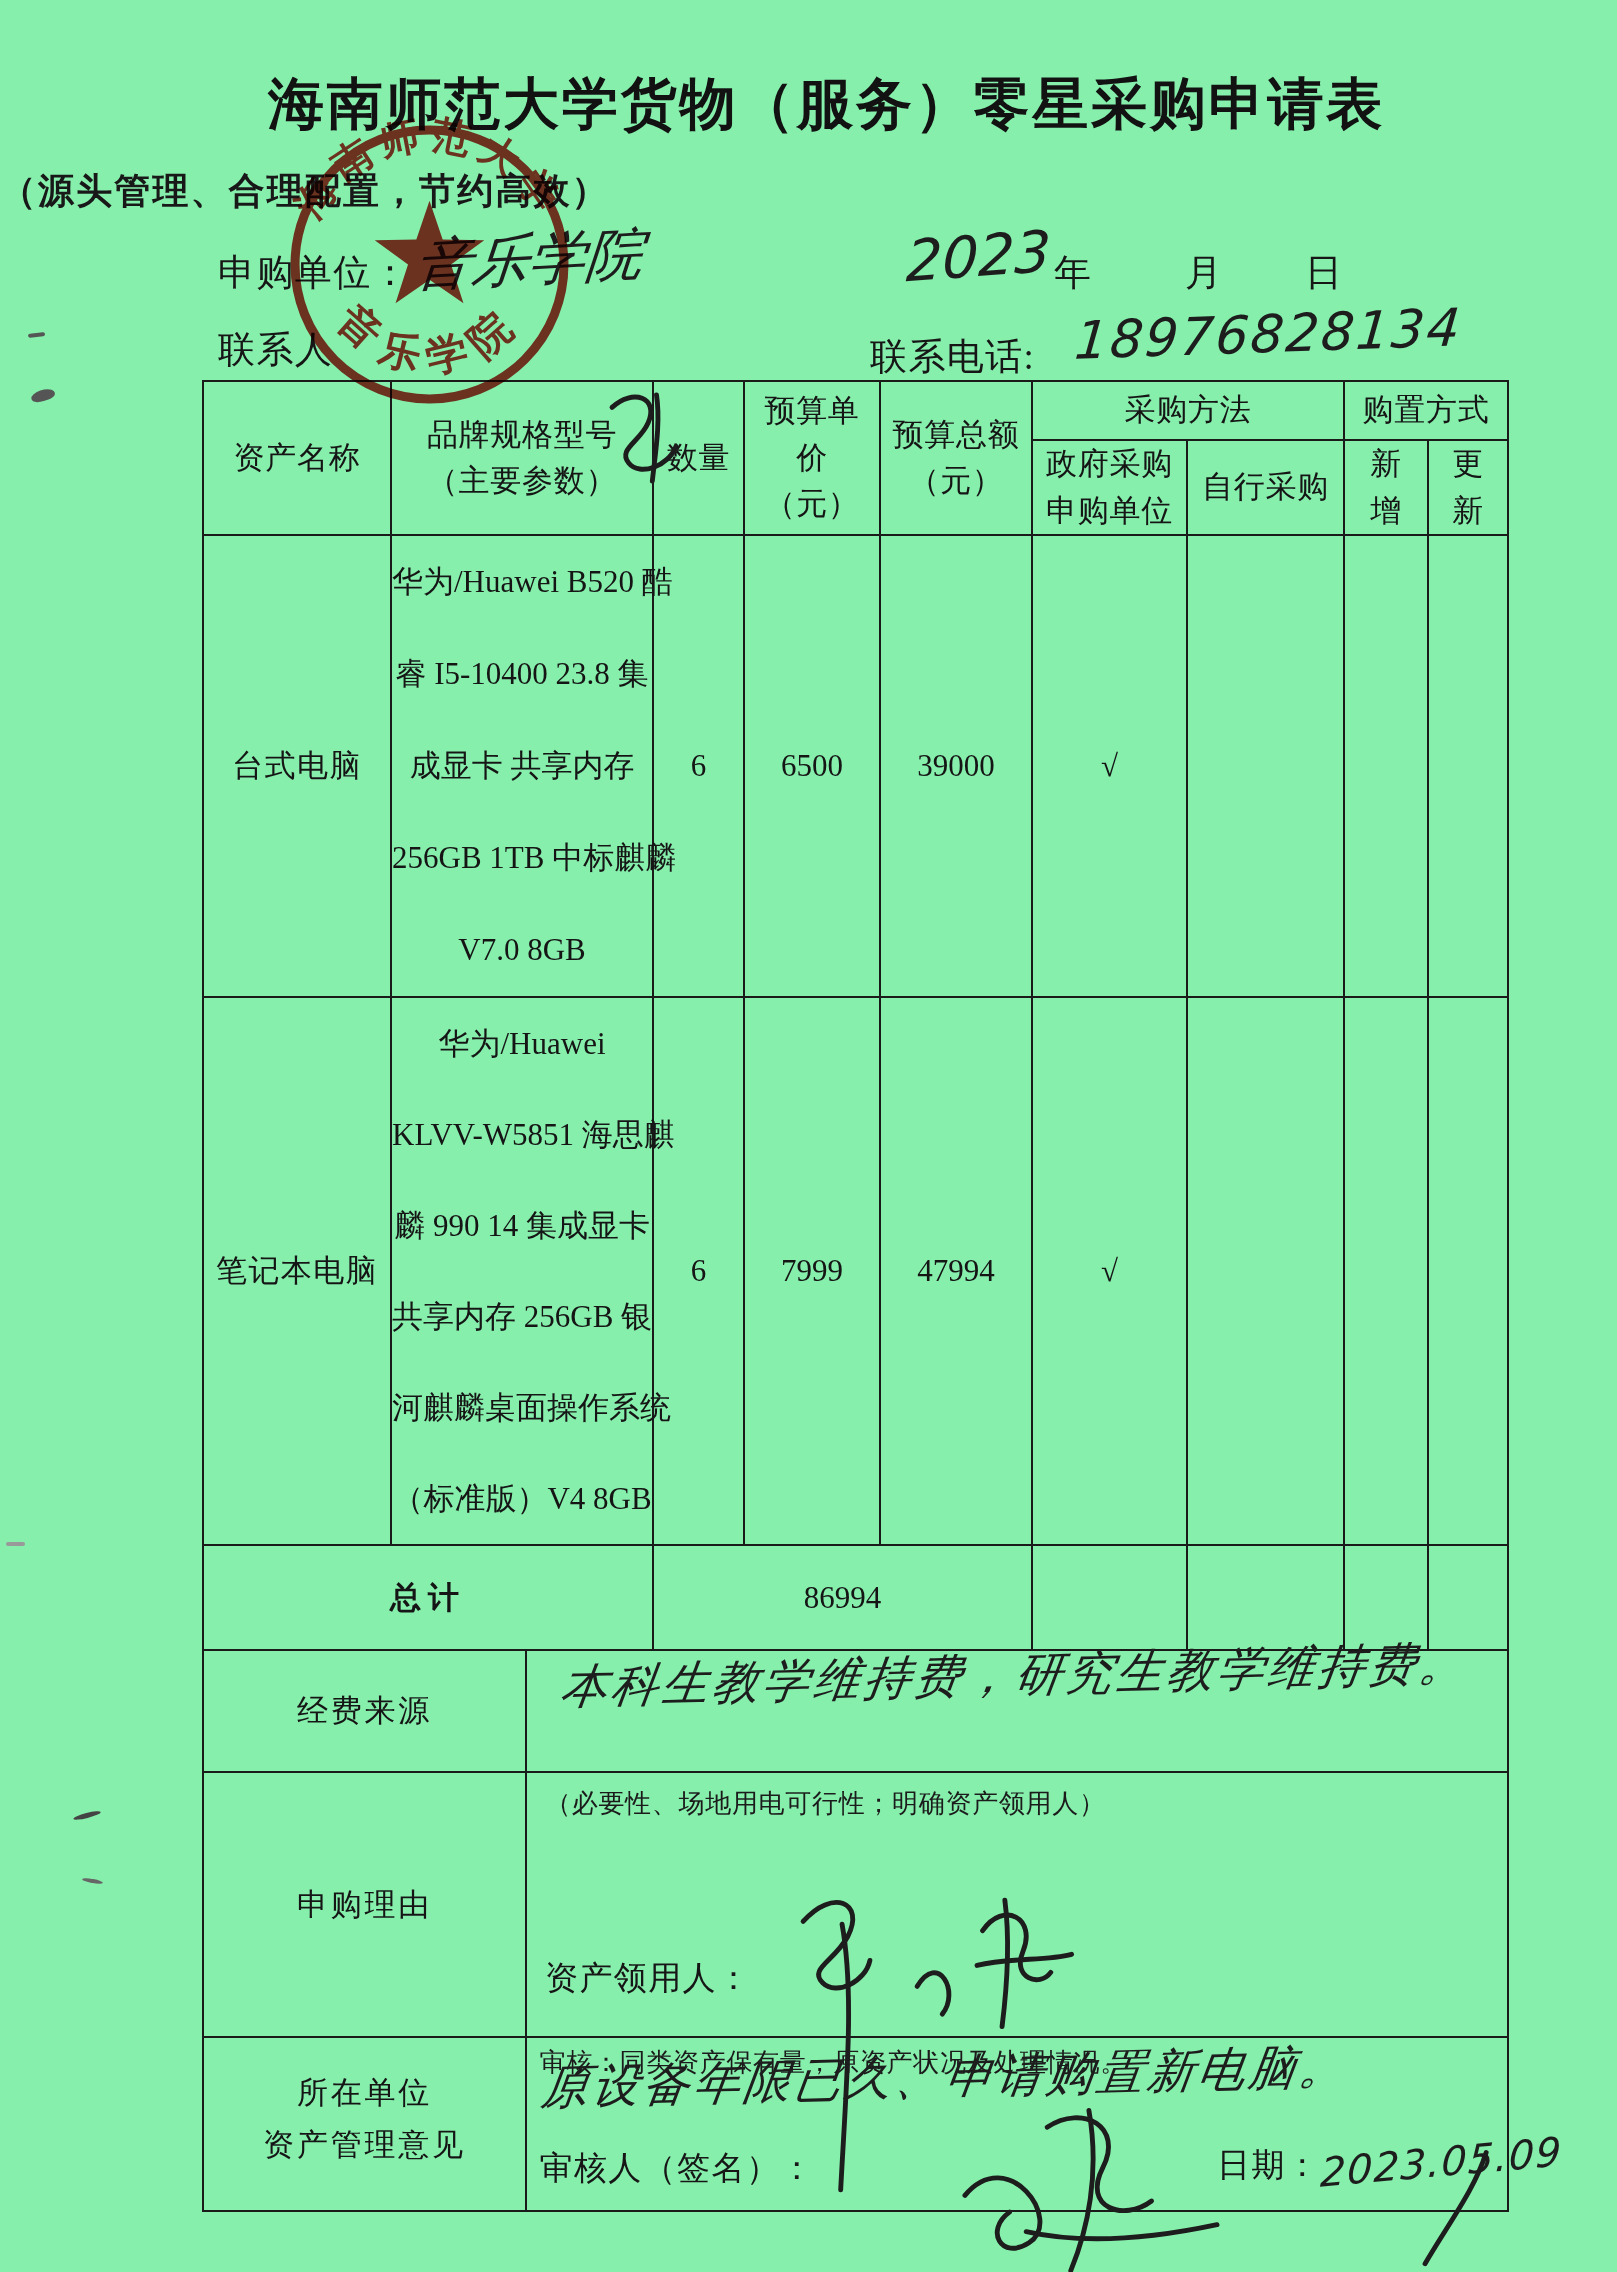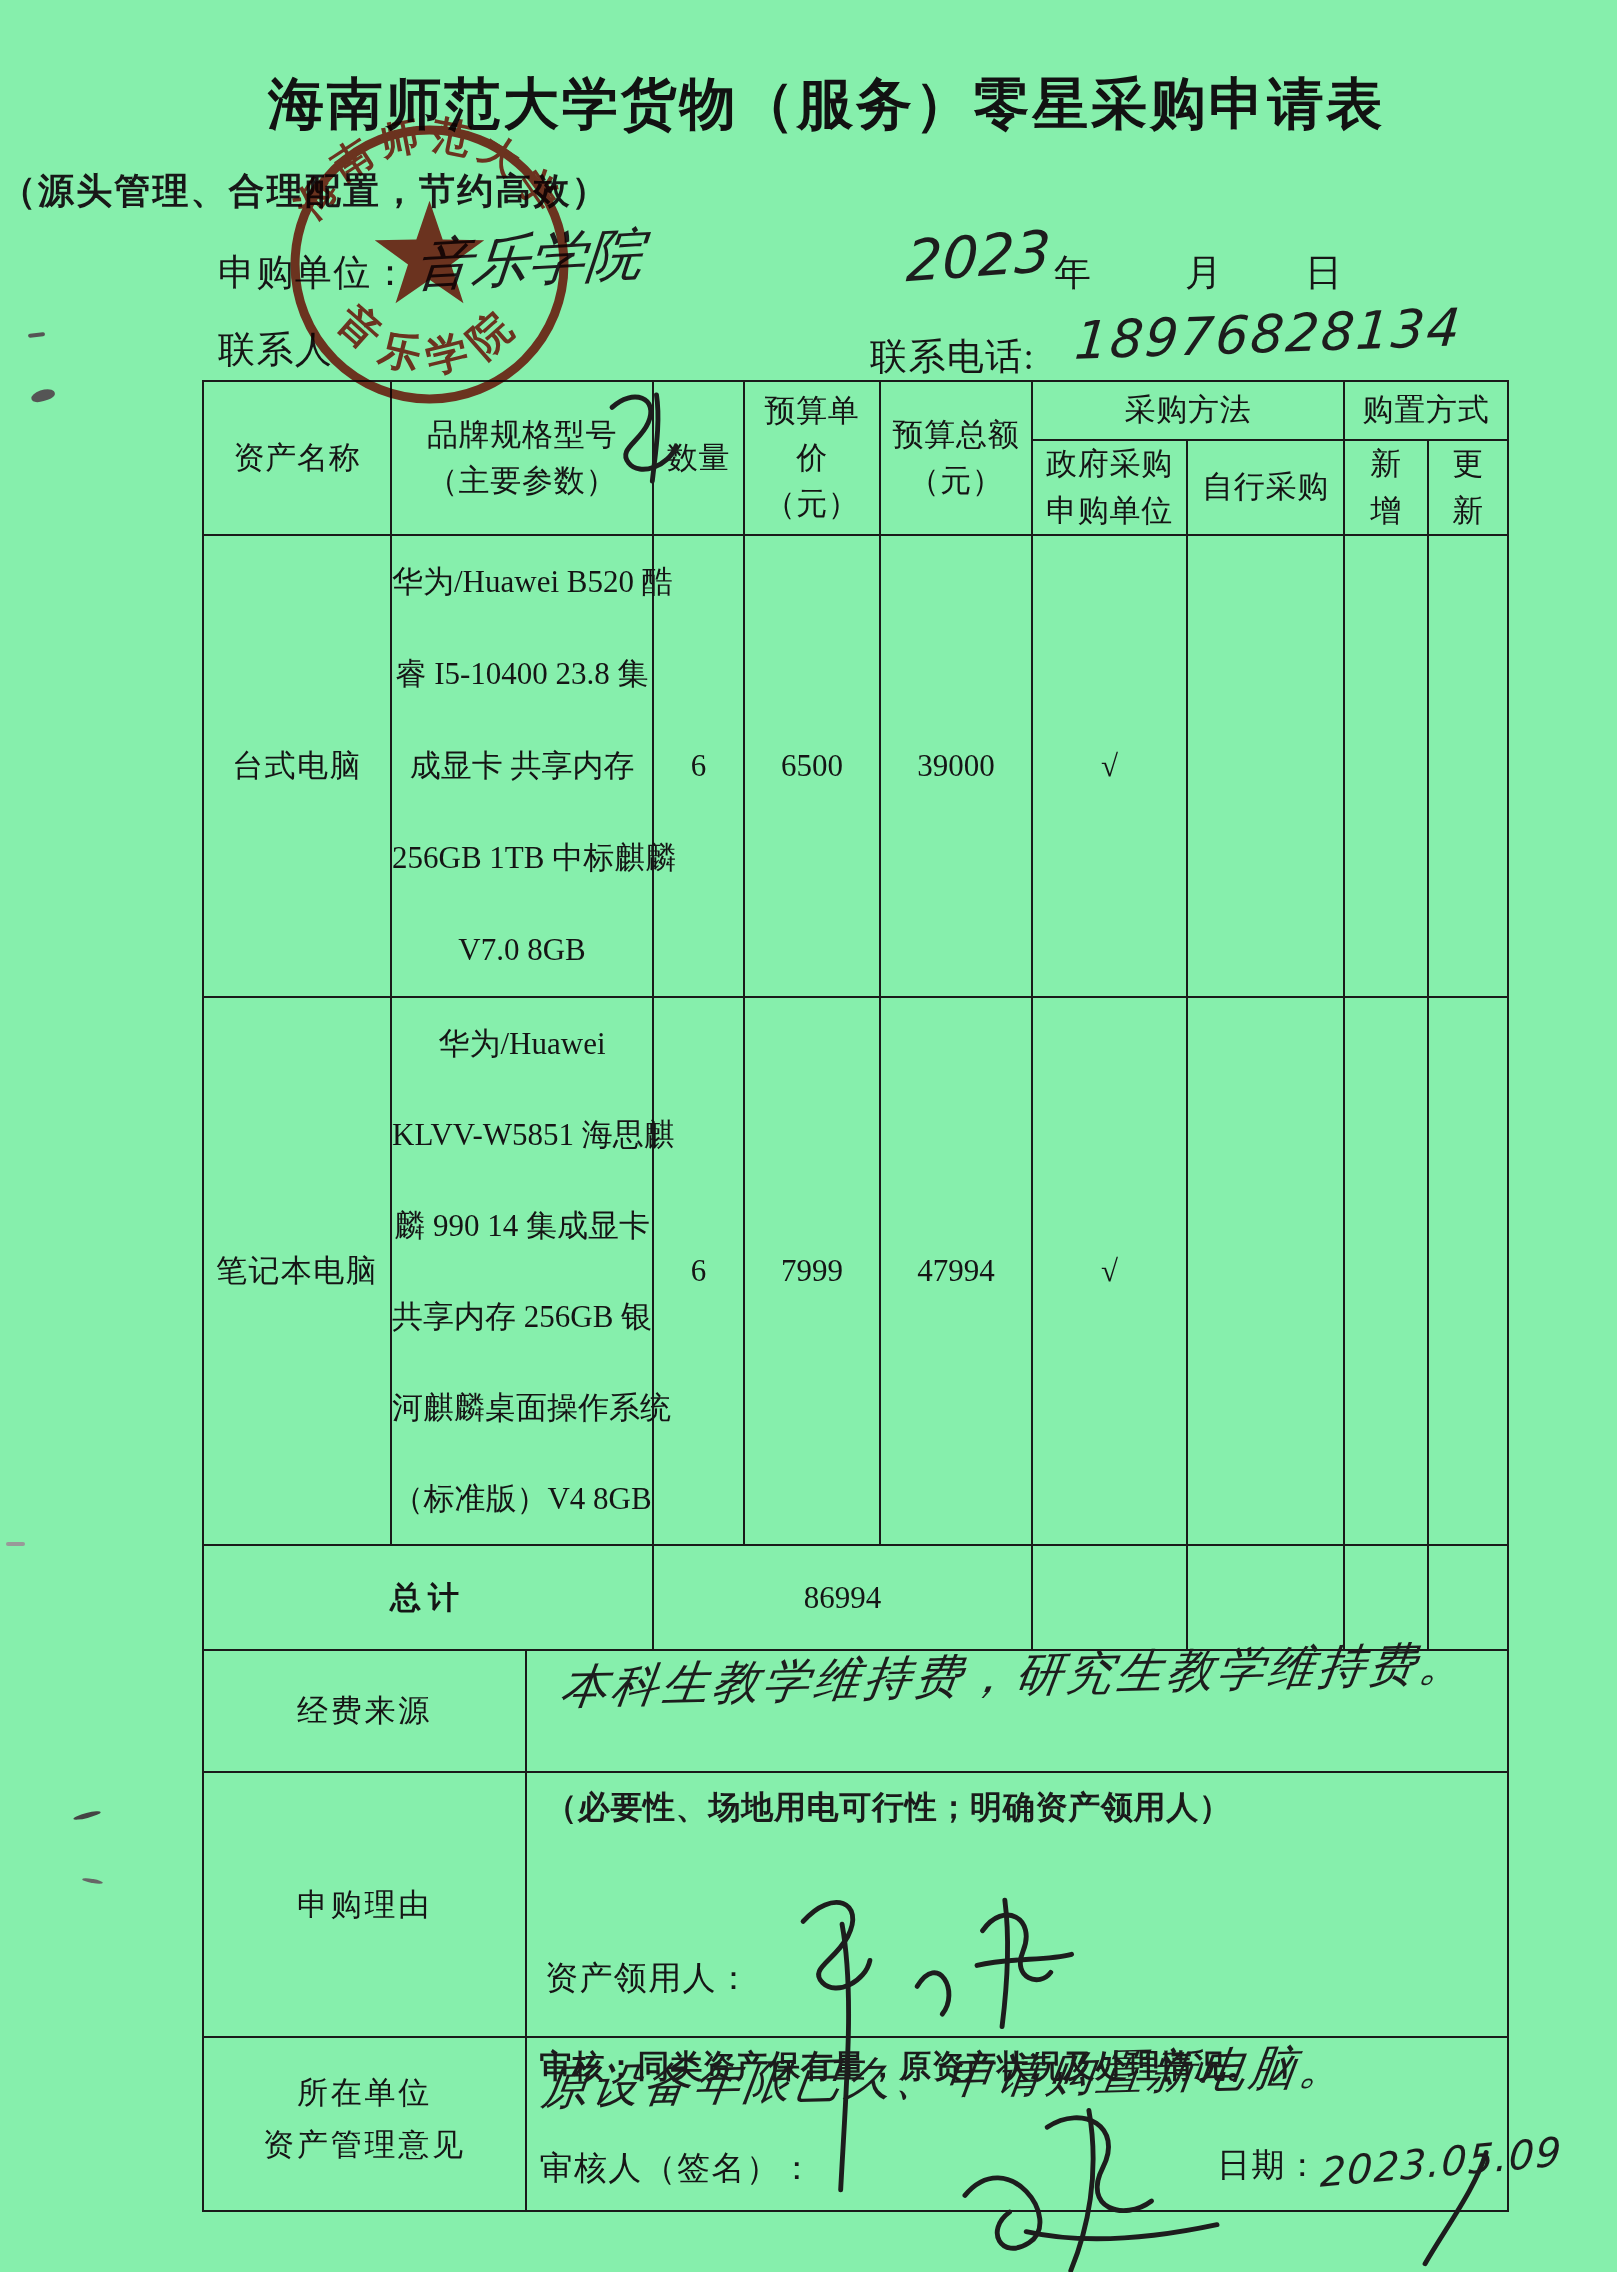--- a/index.html
+++ b/index.html
@@ -43,21 +43,21 @@
   .asset{font-size:33px; letter-spacing:1.4px;}
   .spec{text-align:left; padding-left:11px; padding-right:4.2px; font-size:27px;}
   .spec .ln{line-height:92px; white-space:nowrap;}
   .spec2 .ln{line-height:91px;}
   .num{font-size:32px;}
   .chk{font-size:35px;}
   .totlbl{font-size:36px; letter-spacing:7px; font-weight:600;}
   .seclbl{font-size:36px; letter-spacing:2.8px;}
   .seclbl .l2{line-height:2.0;}
   .cellrel{position:relative;}
-  .note{position:absolute; font-size:32px; letter-spacing:0.7px; white-space:nowrap; color:#1b1b1b;font-weight:bold;}
+  .note{position:absolute; font-size:26px; letter-spacing:0.7px; white-space:nowrap; color:#1b1b1b;}
   .inlbl{position:absolute; font-size:33px; letter-spacing:1.4px; white-space:nowrap; color:#161616;}
   
   .sig{position:absolute; z-index:9; overflow:visible;}
   .sig path{fill:none; stroke:#1d1d1d; stroke-width:7; stroke-linecap:round; stroke-linejoin:round;}
   
   .art{position:absolute; background:#555; border-radius:2.1px;}
 </style>
 </head>
 <body>
 

